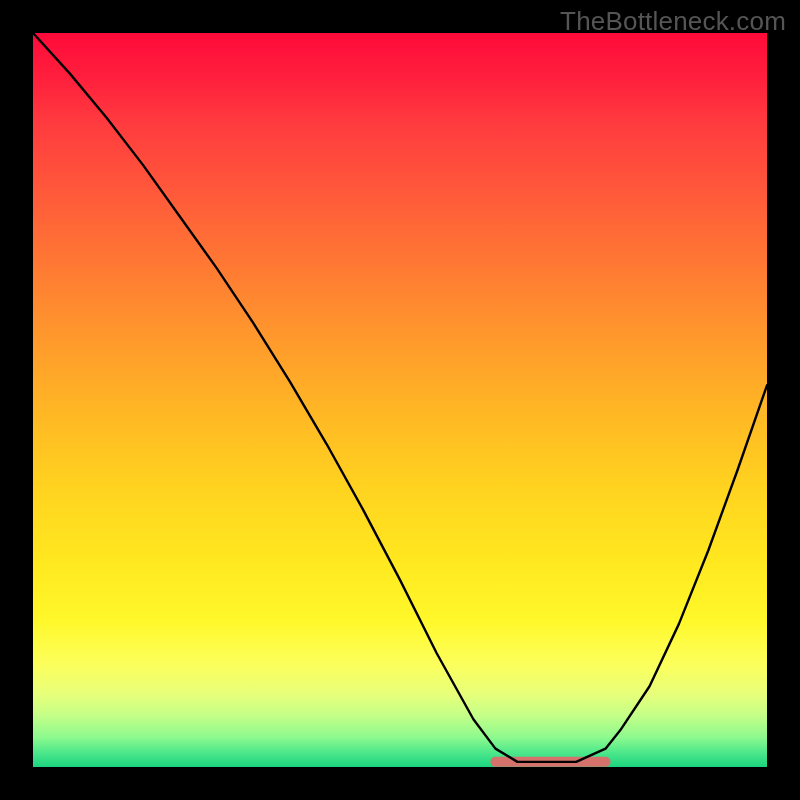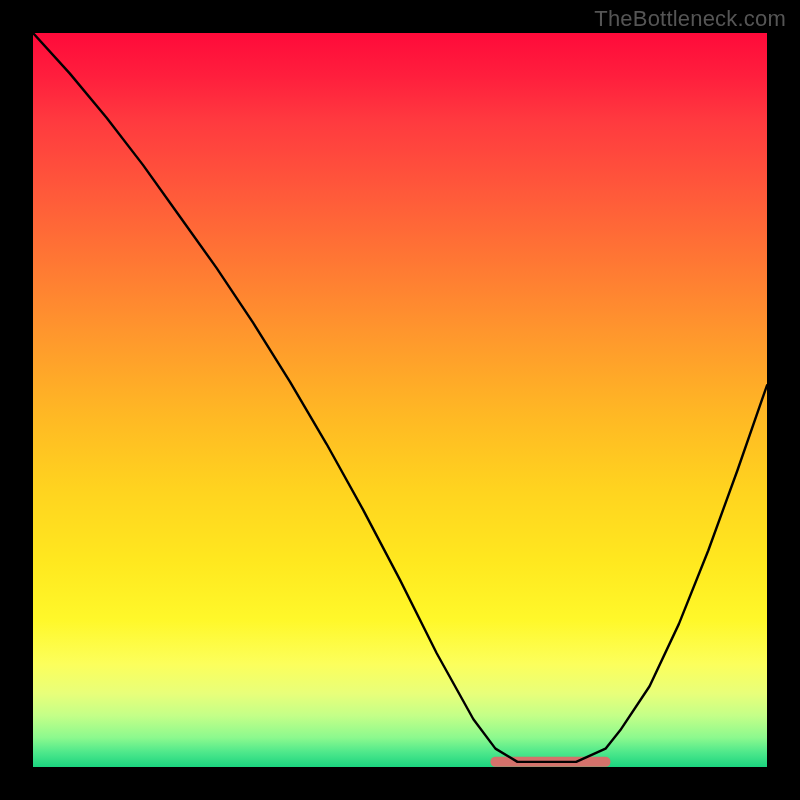--- a/index.html
+++ b/index.html
@@ -46,21 +46,21 @@
       #8cf98e 96%,
       #4ee88b 98%,
       #1bd47f 100%
     );
   }
   .watermark {
     position: absolute;
     top: 6px;
     right: 14px;
     color: #555;
-    font-size: 22px;
+    font-size: 26px;
     font-weight: 500;
     letter-spacing: 0.2px;
   }
   svg {
     position: absolute;
     inset: 0;
   }
   .curve {
     fill: none;
     stroke: #000;

